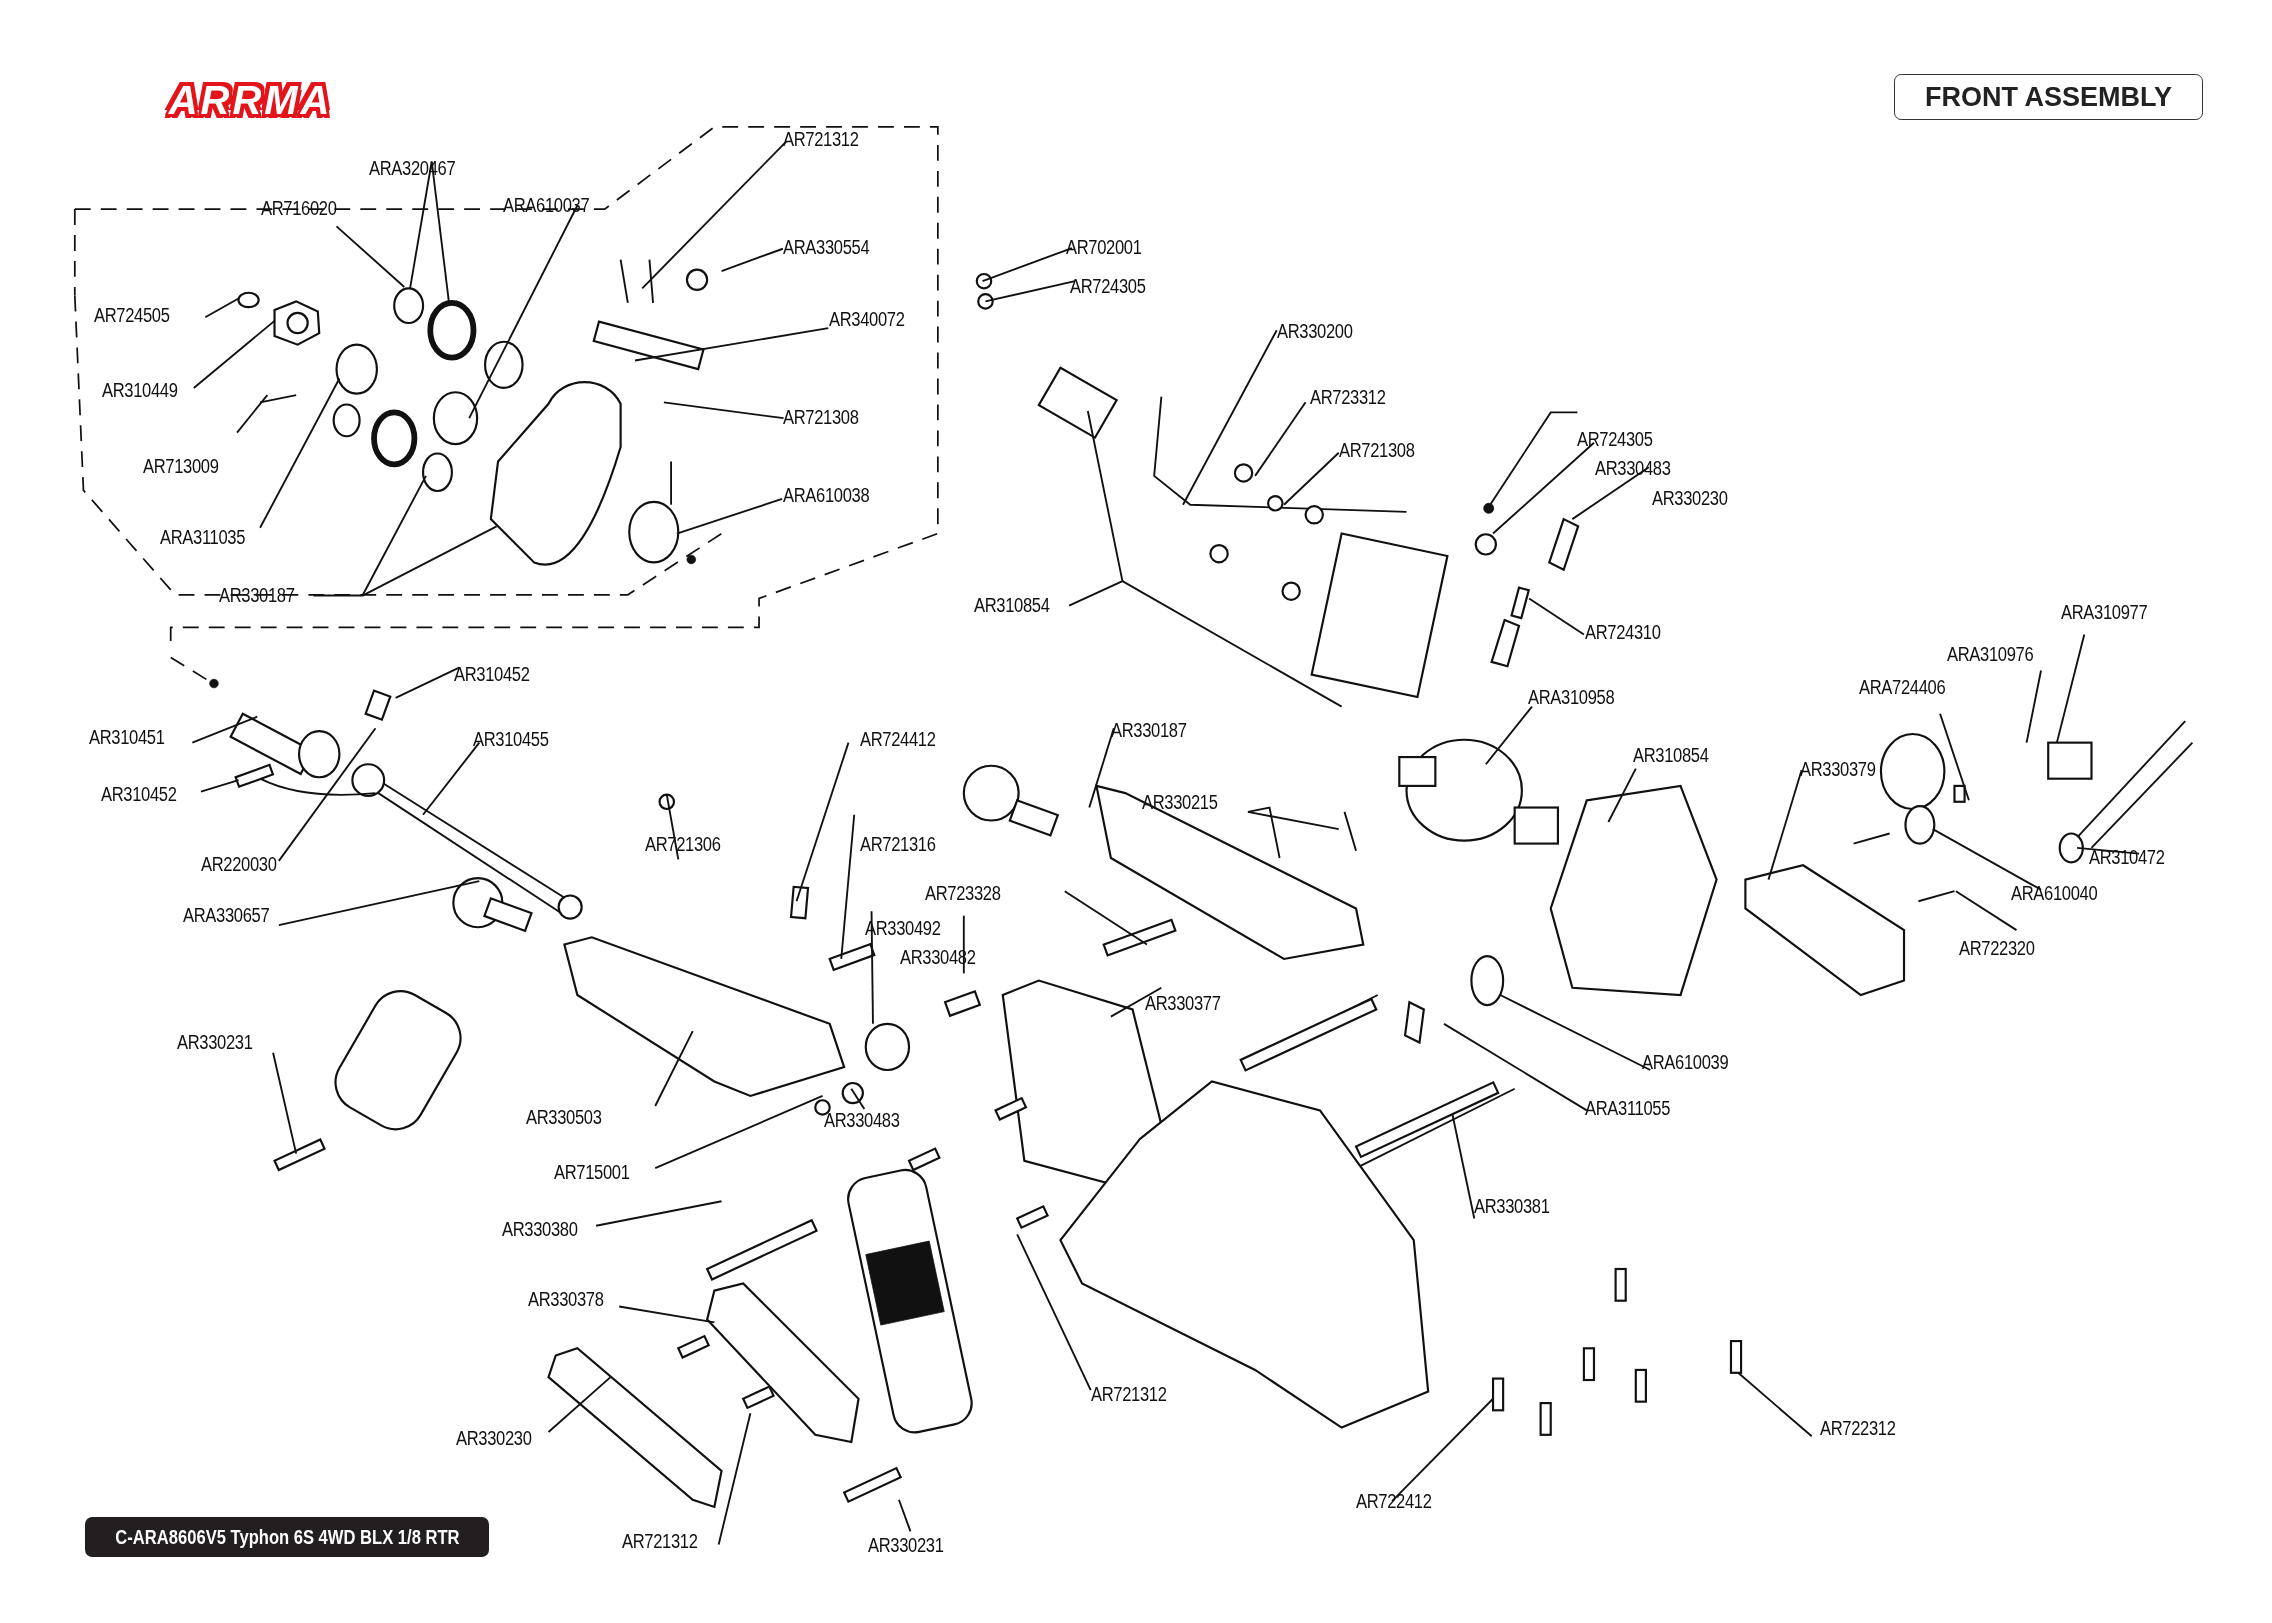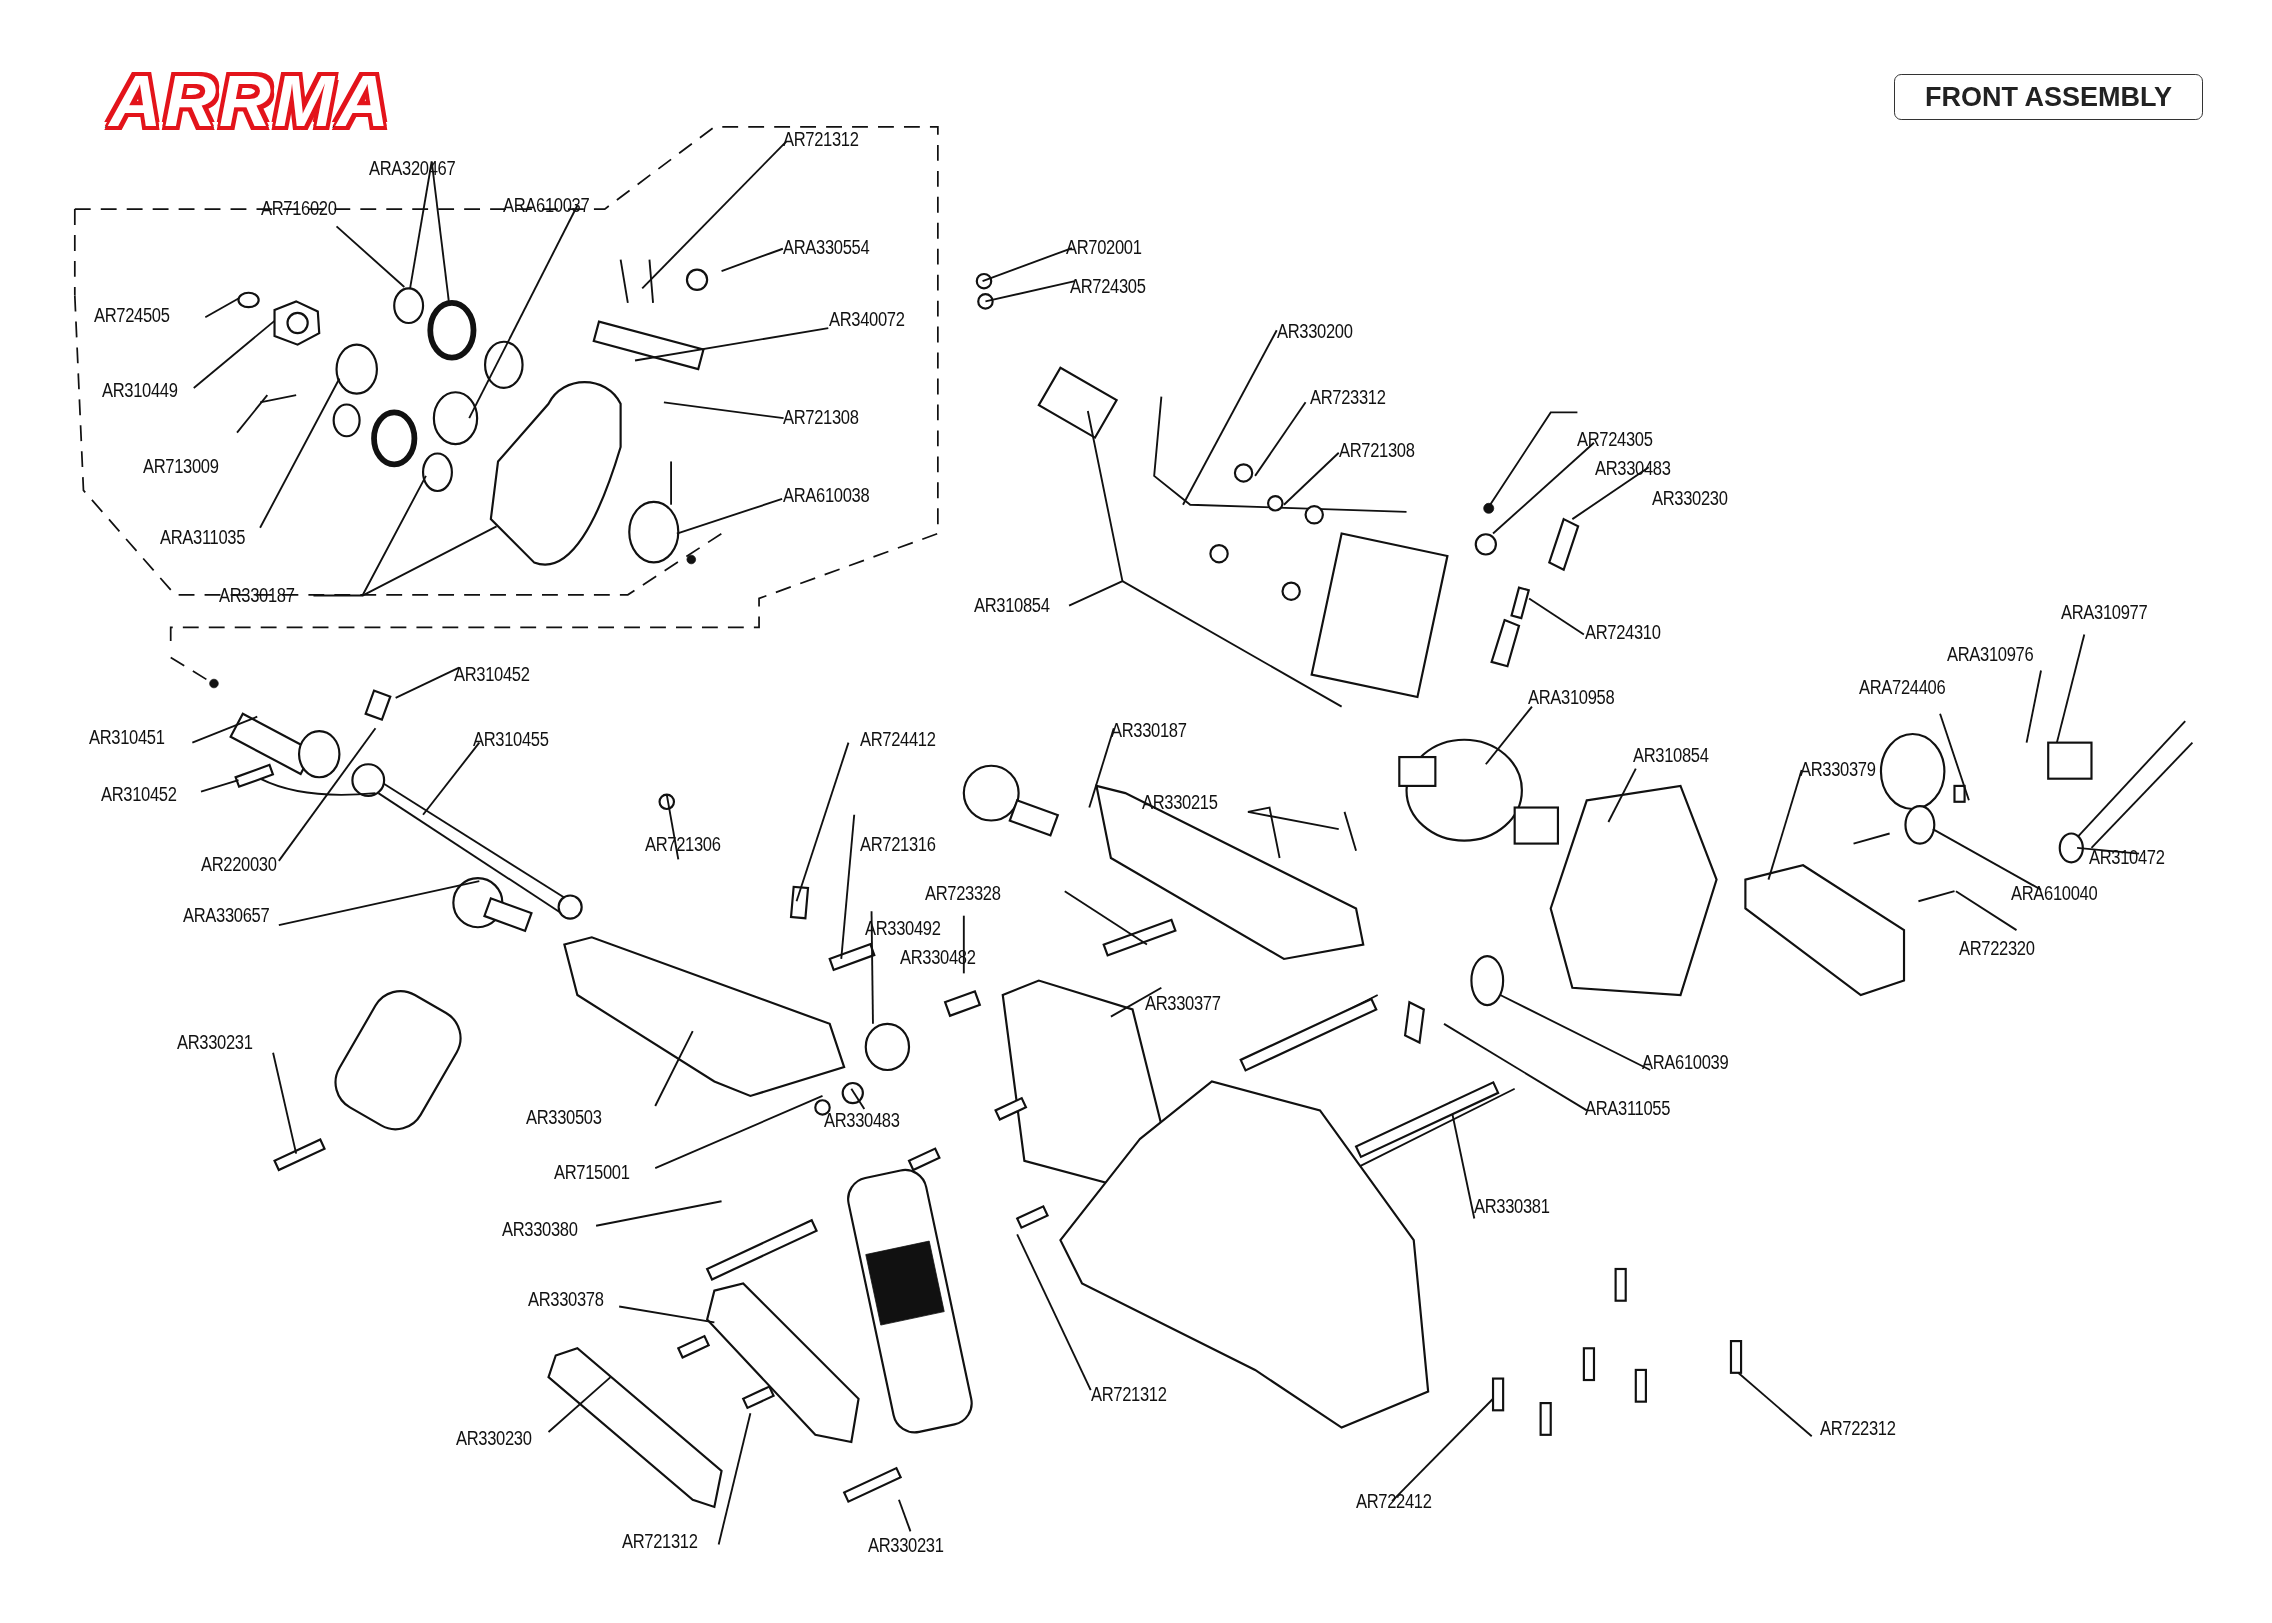--- a/index.html
+++ b/index.html
@@ -1,20 +1,20 @@
 <!DOCTYPE html>
 <html style="font-size:11.5px"><head>
 <meta charset="utf-8">
 <style>
   html, body { margin:0; padding:0; background:#ffffff; }
   body { width:2273px; height:1623px; position:relative; overflow:hidden; font-family:"Liberation Sans", sans-serif; }
   #canvas { position:absolute; left:0; top:0; width:2273px; height:1623px; }
   .lbl { position:absolute; font-family:"Liberation Sans", sans-serif; font-size:19.5px; color:#111; letter-spacing:-0.4px; transform:scaleX(0.85); transform-origin:left top; white-space:nowrap; line-height:1; }
   .logo { position:absolute; left:81px; top:66px; width:339px; height:69px; }
-  .logo-text { position:absolute; left:0; top:0; width:100%; height:100%; display:flex; align-items:center; justify-content:center; font-family:"Liberation Sans", sans-serif; font-weight:bold; font-style:italic; font-size:72px; color:#fff; letter-spacing:2.9px;
+  .logo-text { position:absolute; left:0; top:0; width:100%; height:100%; display:flex; align-items:center; justify-content:center; font-family:"Liberation Sans", sans-serif; font-weight:bold; font-style:italic; font-size:40px; color:#fff; letter-spacing:2.9px;
     -webkit-text-stroke: 3.6px #111; paint-order: stroke fill;
     text-shadow: 0 0 0 #e3141b, 2.9px 0 0 #e3141b, -2.9px 0 0 #e3141b, 0 2.9px 0 #e3141b, 0 -2.9px 0 #e3141b, 3.6px 3.6px 0 #e3141b, -3.6px -3.6px 0 #e3141b, 3.6px -3.6px 0 #e3141b, -3.6px 3.6px 0 #e3141b; }
   .section-box { position:absolute; left:1894px; top:74px; width:309px; height:46px; border:1.8px solid #333; border-radius:7.2px; box-sizing:border-box; display:flex; align-items:center; justify-content:center; font-weight:bold; font-size:27px; color:#222; }
   .footer-box { position:absolute; left:85px; top:1517px; width:404px; height:40px; background:#231f20; border-radius:7.2px; display:flex; align-items:center; justify-content:center; color:#fff; font-weight:bold; font-size:19.5px; }
   .footer-box span { transform:scaleX(0.85); white-space:nowrap; }
   svg.lines { position:absolute; left:0; top:0; }
   svg.lines path, svg.lines line, svg.lines polyline { fill:none; stroke:#111; stroke-width:2.6; }
   svg.lines .dash { stroke-dasharray:22 14; stroke-width:2.4; }
   svg.lines .part { fill:#fff; stroke:#111; stroke-width:3; }
   svg.lines .dark { fill:#111; stroke:#111; }
@@ -286,14 +286,17 @@
   <div class="lbl" style="left:1474px;top:1197px">AR330381</div>
   <div class="lbl" style="left:502px;top:1220px">AR330380</div>
   <div class="lbl" style="left:528px;top:1290px">AR330378</div>
   <div class="lbl" style="left:1091px;top:1385px">AR721312</div>
   <div class="lbl" style="left:1820px;top:1419px">AR722312</div>
   <div class="lbl" style="left:456px;top:1429px">AR330230</div>
   <div class="lbl" style="left:1356px;top:1492px">AR722412</div>
   <div class="lbl" style="left:622px;top:1532px">AR721312</div>
   <div class="lbl" style="left:868px;top:1536px">AR330231</div>
 
+  <div class="footer-box">
+    <span>C-ARA8606V5 Typhon 6S 4WD BLX 1/8 RTR</span>
+  </div>
 </div>
 
 
 </body></html>

